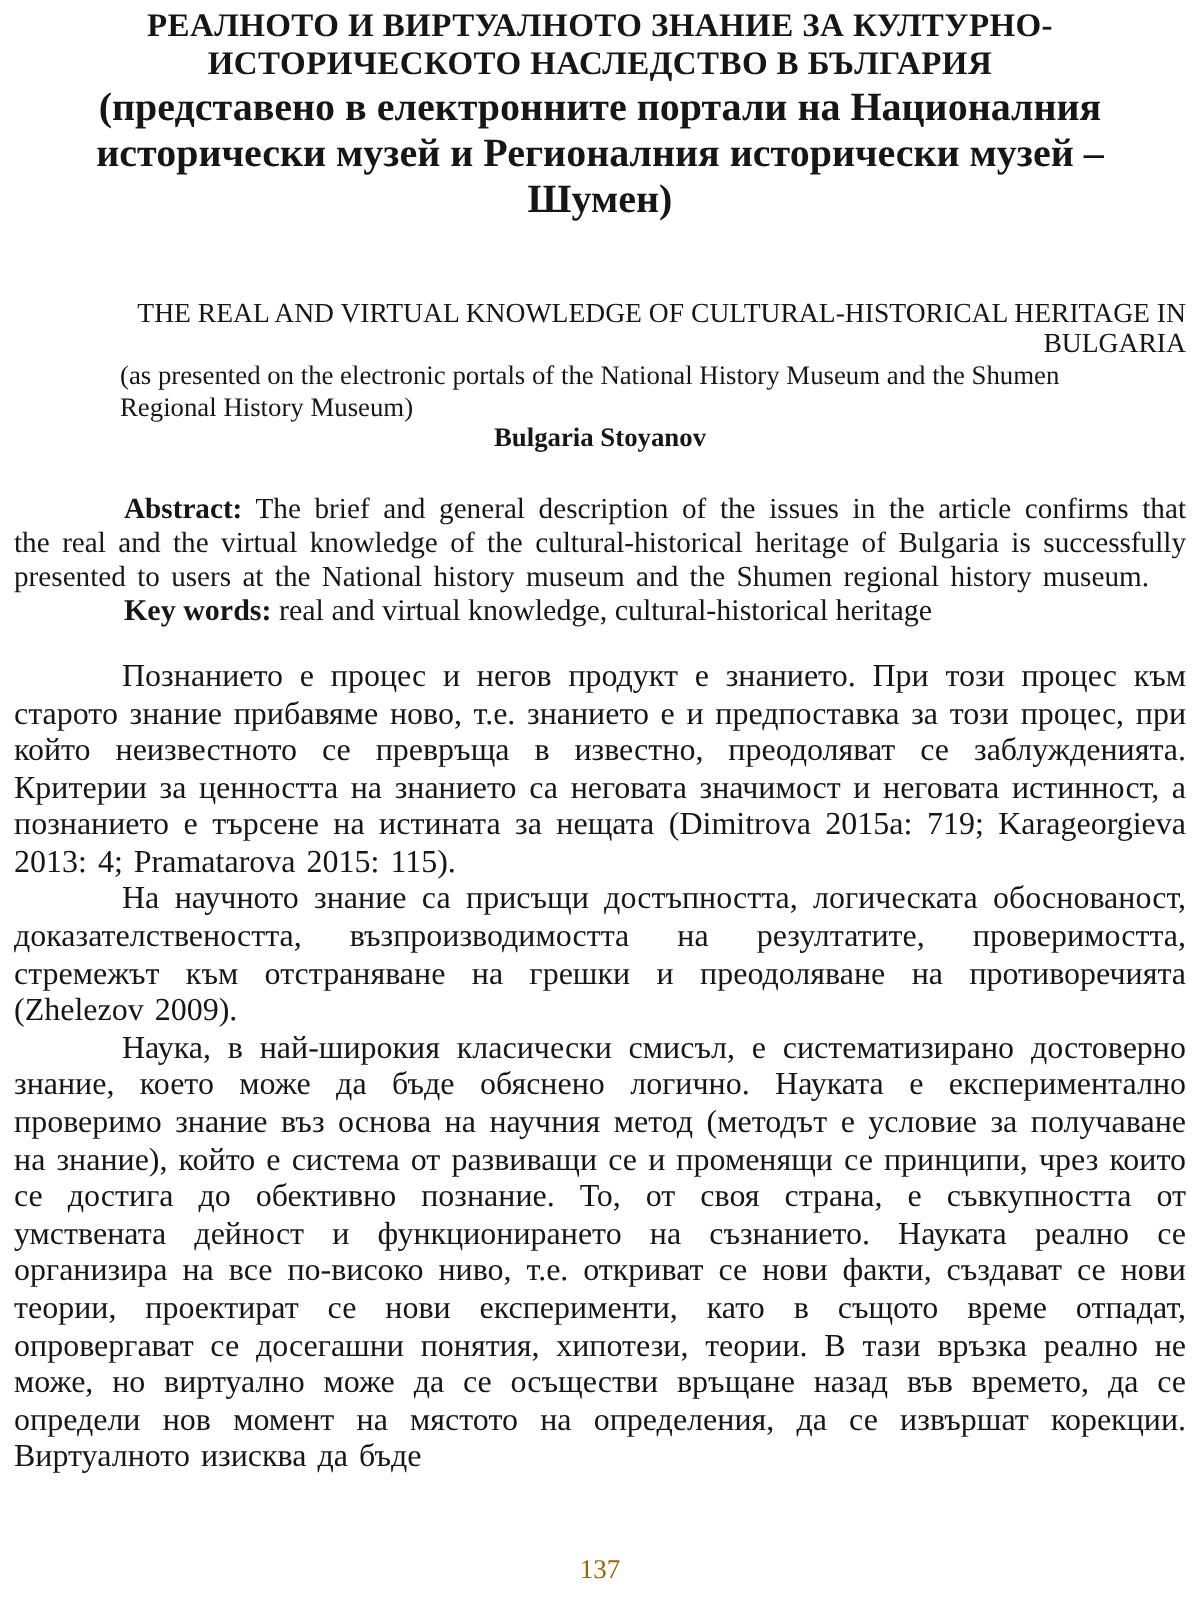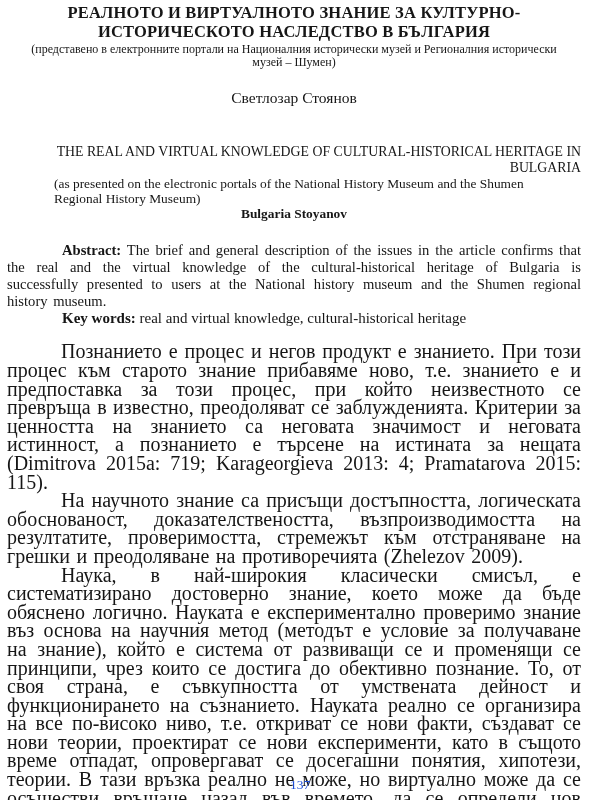--- a/index.html
+++ b/index.html
@@ -5,38 +5,38 @@
   html, body {
     margin: 0;
     padding: 0;
     background: #ffffff;
   }
   .page {
     position: relative;
     width: 600px;
     height: 800px;
     box-sizing: border-box;
-    padding: 4px 19px 0 7px;
+    padding: 4px 7px 0 7px;
     background: #ffffff;
     color: #161616;
     font-family: "Liberation Serif", "DejaVu Serif", serif;
     overflow: hidden;
   }
   .title-bg {
     font-size: 16.5px;
     font-weight: bold;
     text-align: center;
     line-height: 1.14;
     margin: 0 auto;
     max-width: 545px;
     letter-spacing: 0.2px;
   }
   .subtitle-bg {
-    font-size: 12px;
-    font-weight: normal;
+    font-size: 20px;
+    font-weight: bold;
     text-align: center;
     line-height: 1.15;
     margin: 1px auto 12px;
     max-width: 545px;
   }
   .author-bg {
     font-size: 15.5px;
     text-align: center;
     margin: 19px 0 0;
   }
@@ -75,50 +75,49 @@
     text-indent: 55px;
     line-height: 1.16;
   }
   .label {
     font-weight: bold;
     font-style: normal;
   }
   .italic {
   }
   .body-par {
-    font-size: 20px;
+    font-size: 16px;
     line-height: 18.6px;
     text-align: justify;
     text-indent: 54px;
     margin: 0;
     word-spacing: 1.5px;
   }
   .body-par.first {
     margin-top: 15px;
   }
   .page-number {
     position: absolute;
     left: 0;
     right: 0;
     bottom: 7px;
     text-align: center;
     font-size: 13.5px;
-    color: #1d4ed8;
+    color: #a16207;
   }
 </style>
 </head>
 <body>
 
 <div class="page">
 
   <h1 class="title-bg">РЕАЛНОТО И ВИРТУАЛНОТО ЗНАНИЕ ЗА КУЛТУРНО-ИСТОРИЧЕСКОТО НАСЛЕДСТВО В БЪЛГАРИЯ</h1>
 
   <p class="subtitle-bg">(представено в електронните портали на Националния исторически музей и Регионалния исторически музей – Шумен)</p>
 
-  <p class="author-bg">Светлозар Стоянов</p>
 
   <p class="title-en">THE REAL AND VIRTUAL KNOWLEDGE OF CULTURAL-HISTORICAL HERITAGE IN BULGARIA</p>
 
   <p class="subtitle-en">(as presented on the electronic portals of the National History Museum and the Shumen Regional History Museum)</p>
 
   <p class="author-en">Bulgaria Stoyanov</p>
 
   <p class="abstract">
     <span class="label">Abstract:</span>
     <span class="italic">The brief and general description of the issues in the article confirms that the real and the virtual knowledge of the cultural-historical heritage of Bulgaria is successfully presented to users at the National history museum and the Shumen regional history museum.</span>

